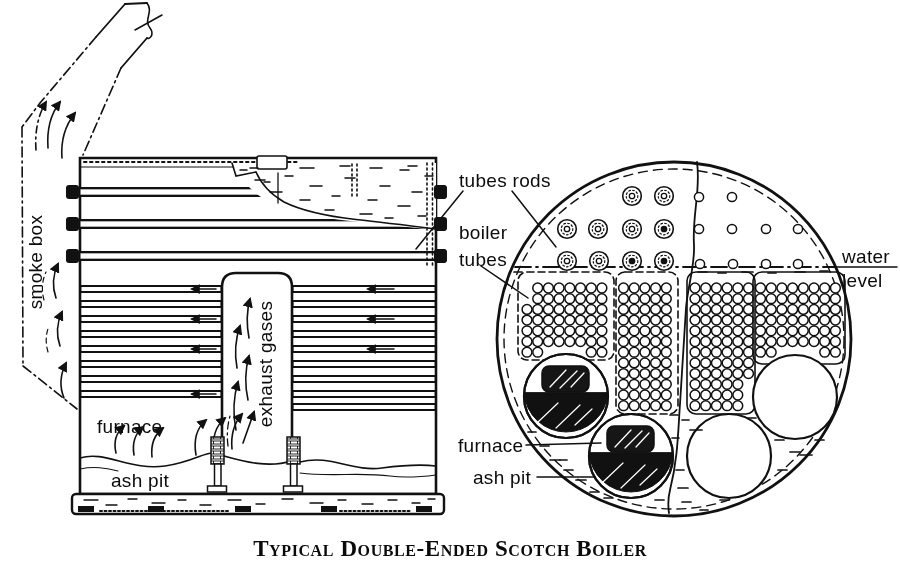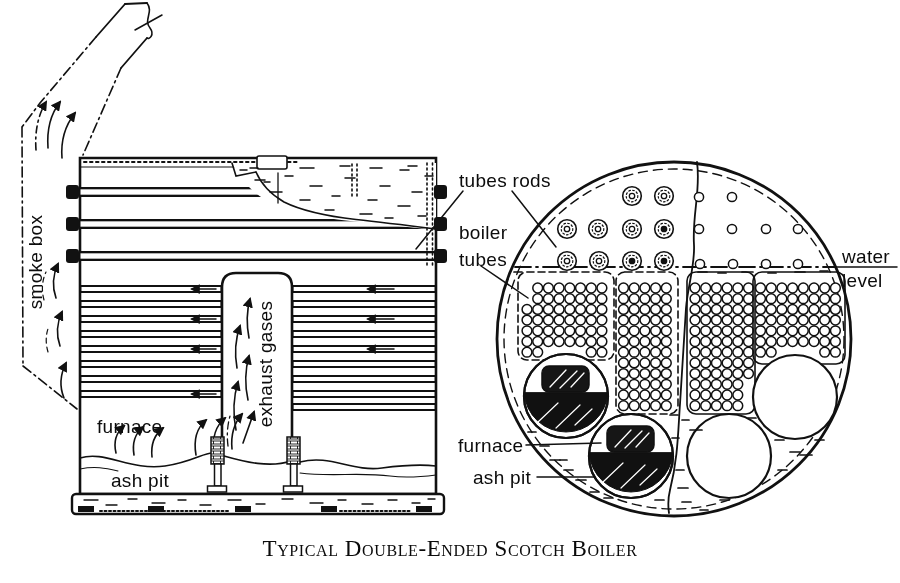--- a/index.html
+++ b/index.html
@@ -4,21 +4,21 @@
 <style>
   html,body{margin:0;padding:0;background:#fff;}
   .canvas{position:relative;width:900px;height:583px;background:#fff;overflow:hidden;
           font-family:"Liberation Sans",sans-serif;color:#0c0c0c;}
   .canvas svg{position:absolute;left:0;top:0;}
   .lbl{position:absolute;font-size:19px;line-height:1.15;color:#0c0c0c;white-space:nowrap;letter-spacing:.3px;}
   .vert{transform:translate(-50%,-50%) rotate(-90deg);}
   .two-line span{display:block;line-height:27px;}
   .small-center{width:56px;text-align:left;}
   .caption{position:absolute;left:0;top:536px;width:900px;text-align:center;
-           font-family:"Liberation Serif",serif;font-size:23px;font-weight:normal;
+           font-family:"Liberation Serif",serif;font-size:23px;font-weight:bold;
            font-variant:small-caps;letter-spacing:.6px;color:#0a0a0a;}
 </style>
 </head>
 <body>
 
 <div class="canvas">
 
 <svg width="900" height="583" viewBox="0 0 900 583">
   <defs>
     <marker id="ah" viewBox="0 0 10 10" refX="8" refY="5" markerWidth="6.5" markerHeight="6.5" orient="auto">

